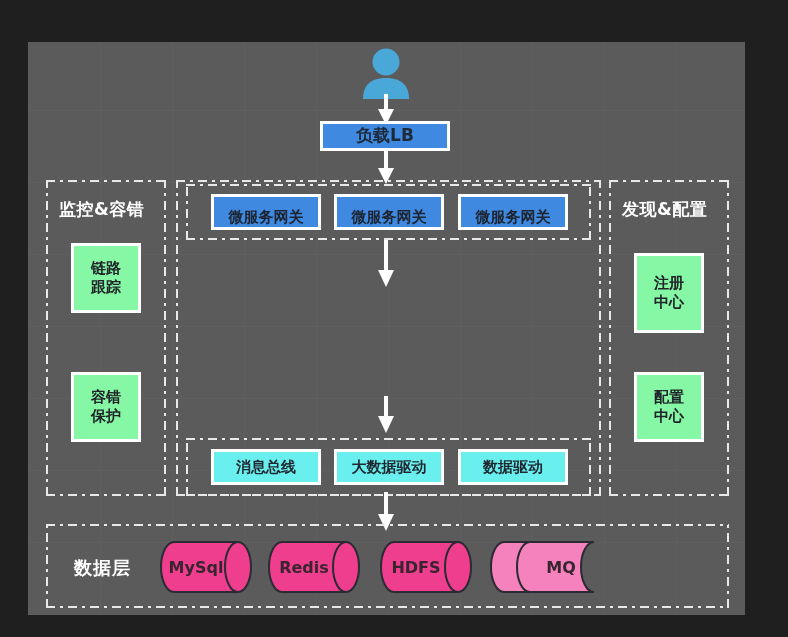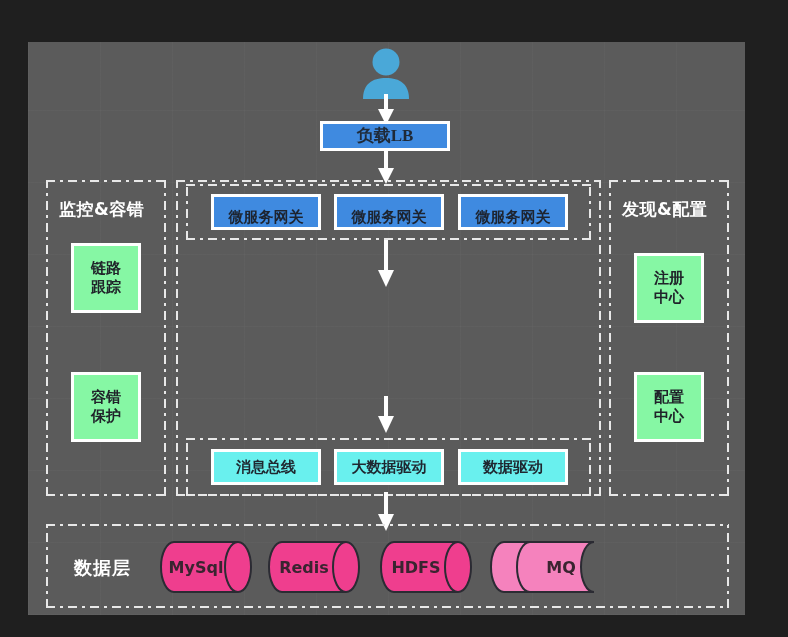--- a/index.html
+++ b/index.html
@@ -45,21 +45,21 @@
   
   .node{
     position:absolute;box-sizing:border-box;
     display:flex;align-items:center;justify-content:center;
     text-align:center;line-height:1.25;
     border:3px solid #ffffff;
     color:#2b2b33;font-size:15px;font-weight:bold;
     white-space:pre-line;
   }
   .node.blue{background:#3f8ae0;color:#1d2430;align-items:flex-end;}
-  .node.lb{background:#3f8ae0;color:#1f2a38;font-size:17px;font-family:Liberation Serif, serif;}
+  .node.lb{background:#3f8ae0;color:#1f2a38;font-size:17px;}
   .node.green{background:#86f7a4;color:#20242a;font-size:15px;}
   .node.purple{background:#ab69f0;color:#2a2230;font-size:16px;}
   .node.cyan{background:#69f0ee;color:#1f2730;font-size:15px;}
 
   
   .person{position:absolute;}
 
   
   .arrow{position:absolute;}
 
@@ -114,21 +114,21 @@
 跟踪</span>
       </div>
       <div class="node green" style="left:25px;top:192px;width:70px;height:70px;">
         <span>容错
 保护</span>
       </div>
     </div>
 
     <div class="group dashdot" style="left:581px;top:138px;width:120px;height:316px;">
       <div class="group-title" style="left:13px;top:18px;">发现&amp;配置</div>
-      <div class="node green" style="left:25px;top:73px;width:70px;height:70px;align-items:center;">
+      <div class="node green" style="left:25px;top:73px;width:70px;height:80px;align-items:center;">
         <span>注册
 中心</span>
       </div>
       <div class="node green" style="left:25px;top:192px;width:70px;height:70px;">
         <span>配置
 中心</span>
       </div>
     </div>
 
     <div class="group dashdot" style="left:148px;top:138px;width:425px;height:316px;"></div>

